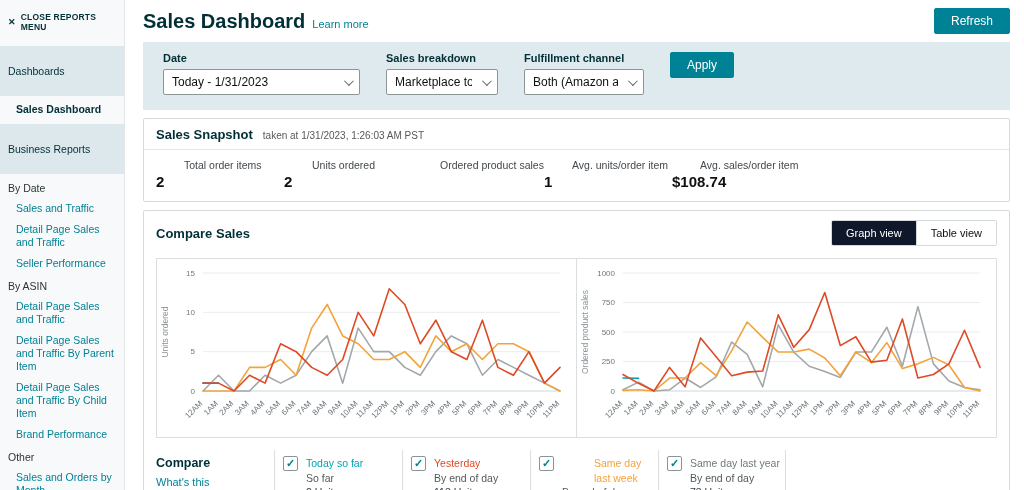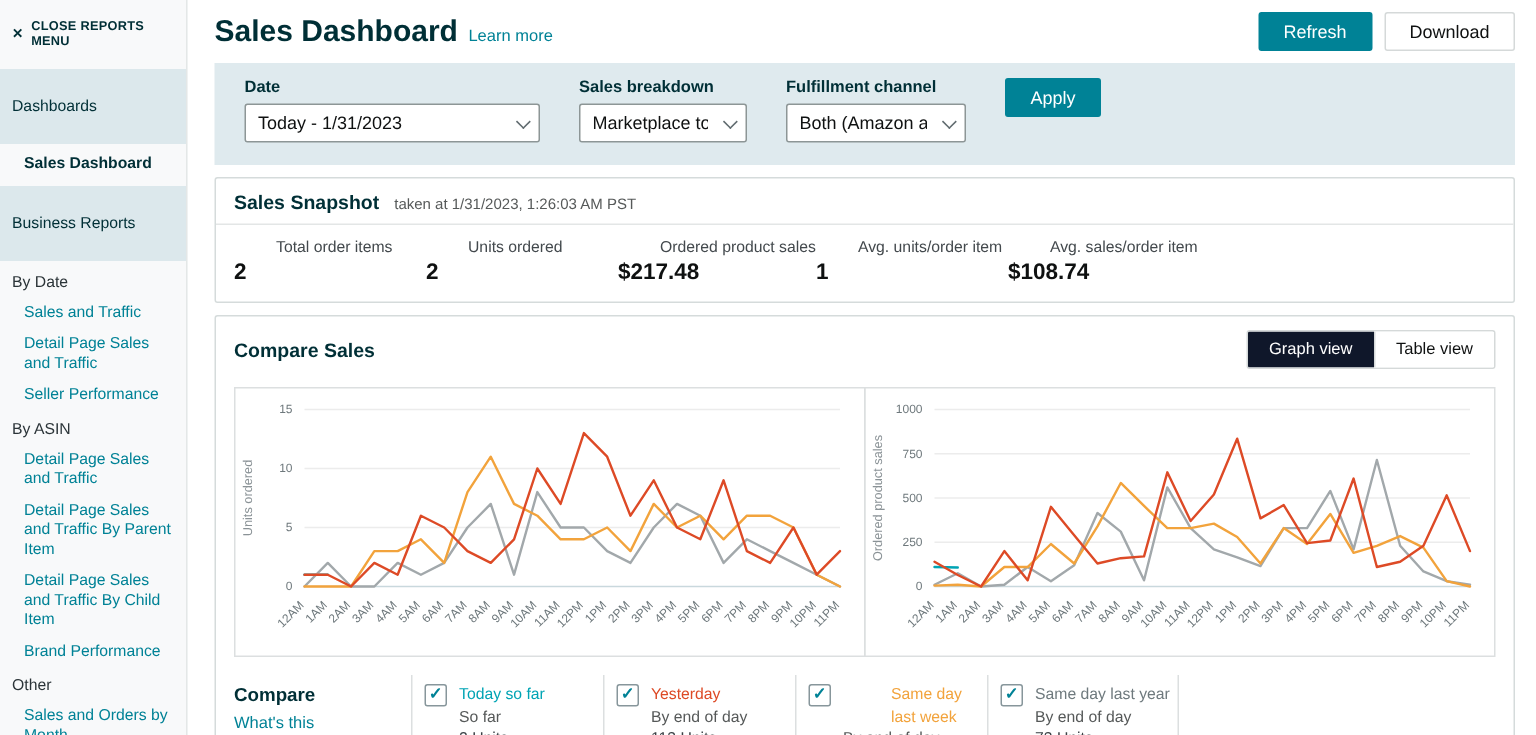--- a/index.html
+++ b/index.html
@@ -106,21 +106,20 @@
       </nav>
   </aside>
 
   <main class="main">
 
     <div class="hdr">
       <h1>Sales Dashboard</h1>
       <span class="learn">Learn more</span>
       <span class="sp"></span>
       <button class="btn btn-teal">Refresh</button>
-      <button class="btn btn-white">Download</button>
     </div>
 
     <section class="filters">
       <div class="fgroup">
         <span class="flabel">Date</span>
         <div class="fselect w-date">
           <span class="val">Today - 1/31/2023</span>
           <span class="caret"></span>
         </div>
       </div>
@@ -152,21 +151,20 @@
           <div class="metric">
             <span class="m-label">Total order items</span>
             <span class="m-value">2</span>
           </div>
           <div class="metric">
             <span class="m-label">Units ordered</span>
             <span class="m-value">2</span>
           </div>
           <div class="metric">
             <span class="m-label">Ordered product sales</span>
-            <span class="m-value">$217.48</span>
           </div>
           <div class="metric">
             <span class="m-label">Avg. units/order item</span>
             <span class="m-value">1</span>
           </div>
           <div class="metric">
             <span class="m-label">Avg. sales/order item</span>
             <span class="m-value">$108.74</span>
           </div>
         </div>

